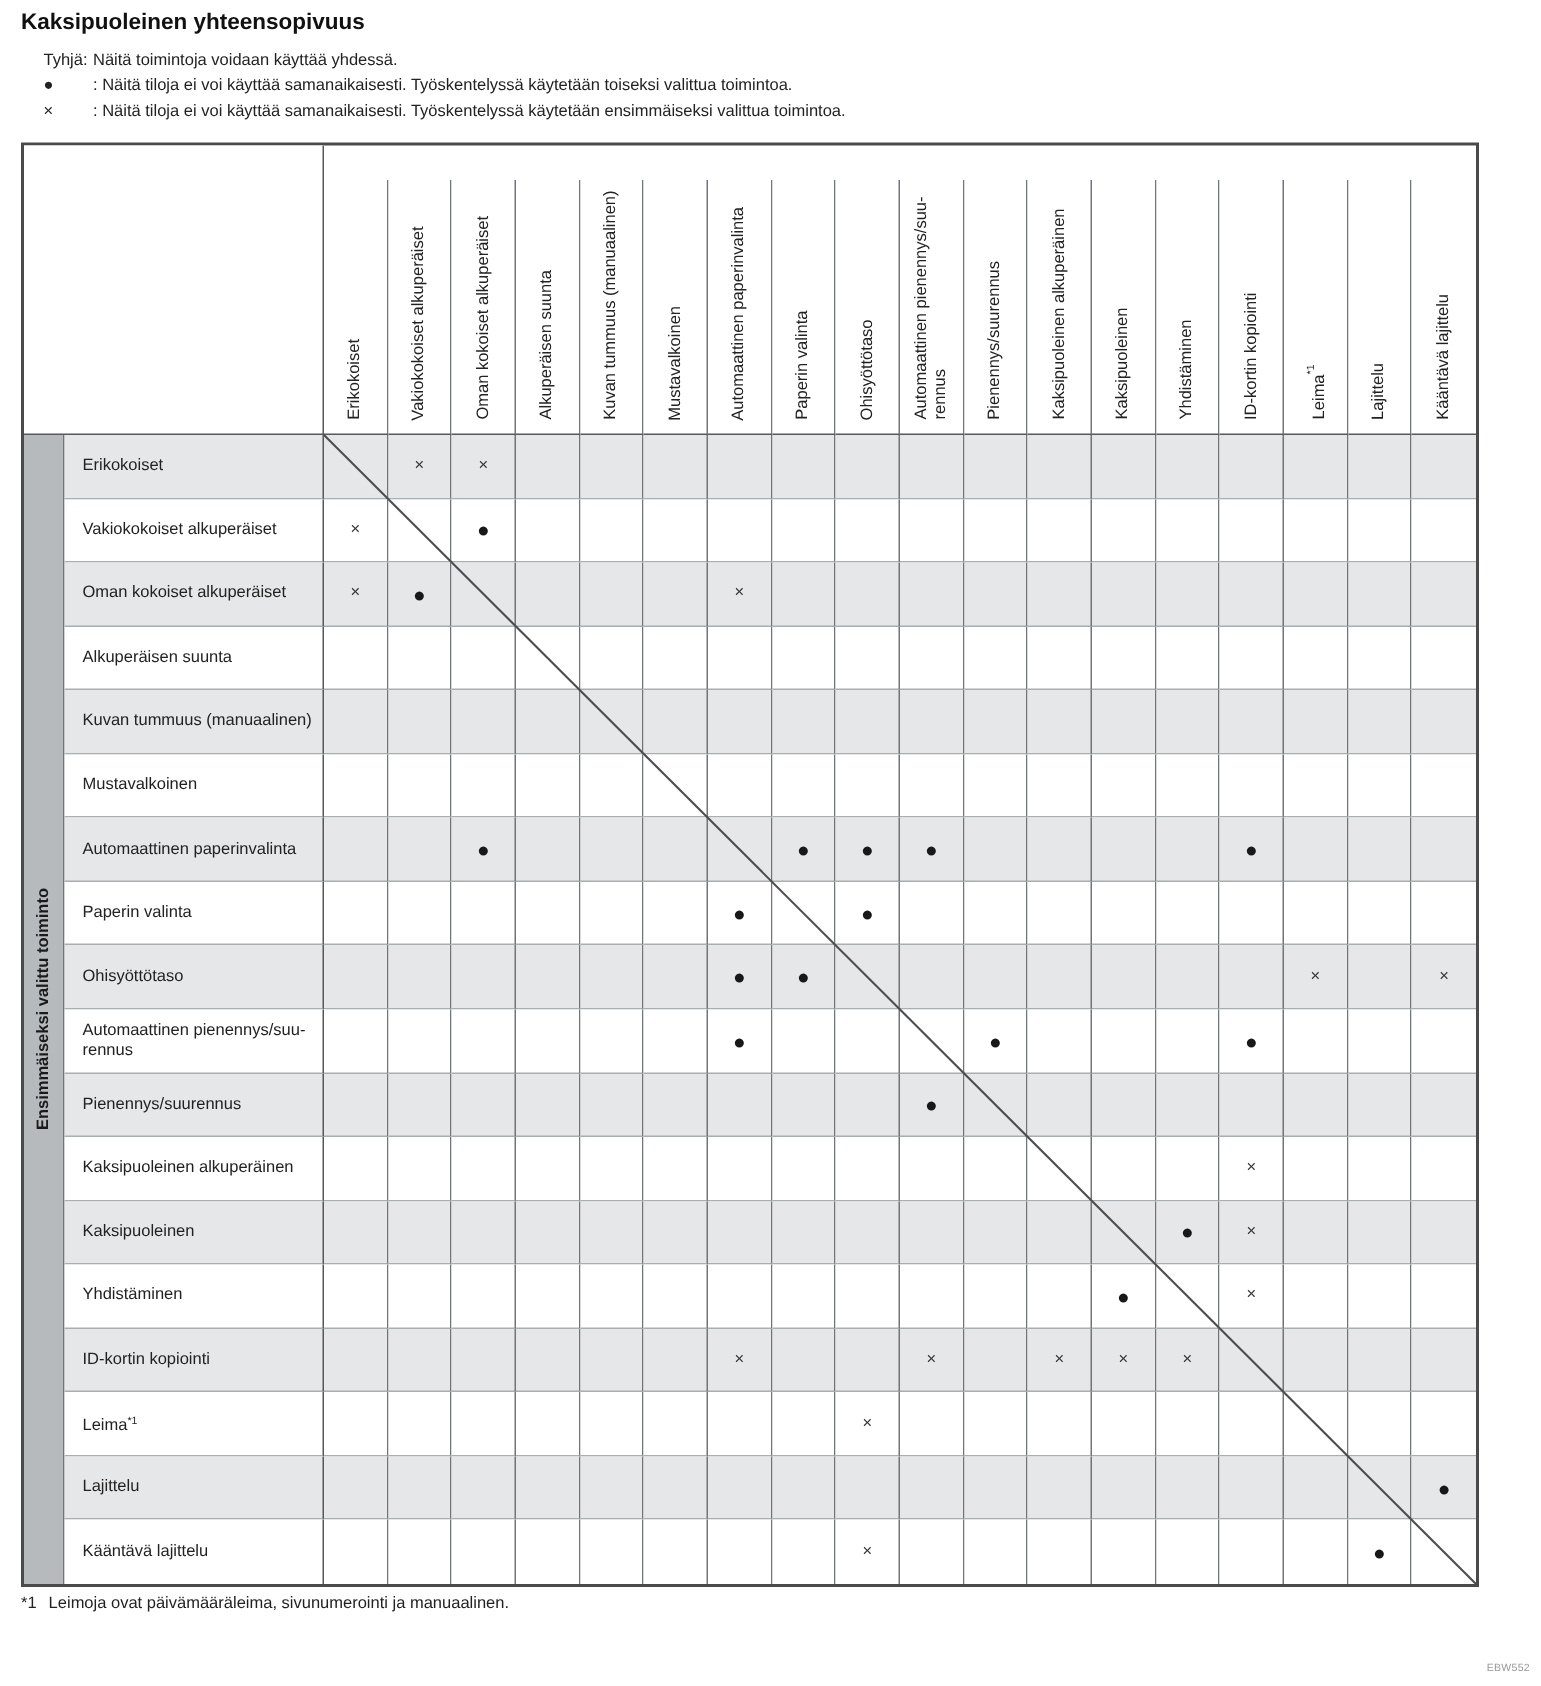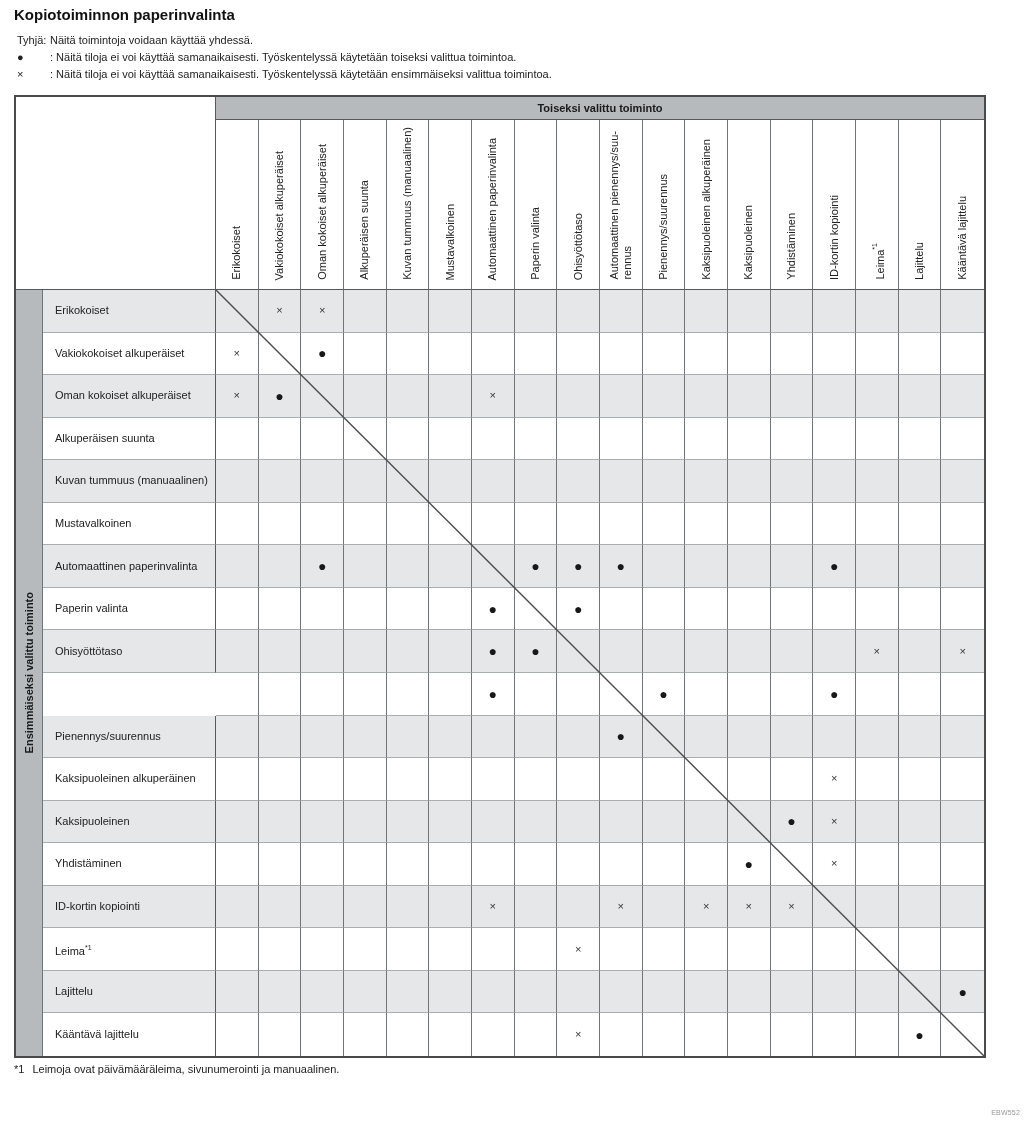--- a/index.html
+++ b/index.html
@@ -3,21 +3,21 @@
 <meta charset="utf-8">
 <style>
   * { box-sizing: border-box; margin: 0; padding: 0; }
   html, body { background: #fff; }
   body { font-family: "Liberation Sans", sans-serif; color: #1a1a1a; }
   .sheet { position: relative; width: 1027px; height: 1124px; background: #fff; overflow: hidden; }
 
   .title { position: absolute; left: 14px; top: 6px; font-size: 15px; font-weight: bold; color: #111; }
 
   .legend { position: absolute; left: 14px; top: 31px; }
-  .legend-row { display: flex; height: 17px; align-items: center; font-size: 11px; color: #222; }
+  .legend-row { display: flex; height: 17px; align-items: center; font-size: 11px; color: #222; margin-left: 12px; }
   .legend-prefix { width: 36px; flex: 0 0 36px; padding-left: 3px; }
   .legend-text { white-space: nowrap; }
 
   .compat { position: absolute; left: 14px; top: 95px; width: 972px; height: 963px;
             display: grid;
             grid-template-columns: 27px 173px repeat(18, 1fr);
             grid-template-rows: 23px 170px repeat(18, 1fr);
             border: 2px solid #4a4a4a; background: #fff; }
 
   .corner { grid-column: 1 / 3; grid-row: 1 / 3; background: #fff;
@@ -68,40 +68,39 @@
   .footnote .marker { margin-right: 8px; }
 
   .doc-code { position: absolute; right: 7px; top: 1109px;
               font-size: 7px; color: #999; letter-spacing: 0.2px; }
 </style>
 </head>
 <body>
 
 <div class="sheet">
 
-  <div class="title">Kopiotoiminnon paperinvalinta</div>
+  <div class="title">Kaksipuoleinen yhteensopivuus</div>
 
   <div class="legend">
     <div class="legend-row">
       <span class="legend-prefix">Tyhjä:</span>
       <span class="legend-text">Näitä toimintoja voidaan käyttää yhdessä.</span>
     </div>
     <div class="legend-row">
       <span class="legend-prefix">●</span>
       <span class="legend-text">: Näitä tiloja ei voi käyttää samanaikaisesti. Työskentelyssä käytetään toiseksi valittua toimintoa.</span>
     </div>
     <div class="legend-row">
       <span class="legend-prefix">×</span>
       <span class="legend-text">: Näitä tiloja ei voi käyttää samanaikaisesti. Työskentelyssä käytetään ensimmäiseksi valittua toimintoa.</span>
     </div>
   </div>
 
   <div class="compat">
     <div class="corner"></div>
-    <div class="band-top">Toiseksi valittu toiminto</div>
     <div class="band-left">
       <span class="vtext-bold">Ensimmäiseksi valittu toiminto</span>
     </div>
     <svg class="diag-overlay">
       <line x1="0" y1="0" x2="100%" y2="100%" stroke="#4d4d4d" stroke-width="1.4"></line>
     </svg>
   <div class="col-head" style="grid-area: 2 / 3;">
         <span class="vtext">Erikokoiset</span>
       </div>
       <div class="col-head" style="grid-area: 2 / 4;">
@@ -356,20 +355,22 @@
       <div class="cell stripe-a" style="grid-area: 11 / 15;"></div>
       <div class="cell stripe-a" style="grid-area: 11 / 16;"></div>
       <div class="cell stripe-a" style="grid-area: 11 / 17;"></div>
       <div class="cell stripe-a" style="grid-area: 11 / 18;">
         <span class="mark-cross">×</span>
       </div>
       <div class="cell stripe-a" style="grid-area: 11 / 19;"></div>
       <div class="cell stripe-a last-col" style="grid-area: 11 / 20;">
         <span class="mark-cross">×</span>
       </div>
+      <div class="row-head stripe-b" style="grid-area: 12 / 2;"><span>Automaattinen pienennys/suu-
+rennus</span></div>
       <div class="cell stripe-b" style="grid-area: 12 / 3;"></div>
       <div class="cell stripe-b" style="grid-area: 12 / 4;"></div>
       <div class="cell stripe-b" style="grid-area: 12 / 5;"></div>
       <div class="cell stripe-b" style="grid-area: 12 / 6;"></div>
       <div class="cell stripe-b" style="grid-area: 12 / 7;"></div>
       <div class="cell stripe-b" style="grid-area: 12 / 8;"></div>
       <div class="cell stripe-b" style="grid-area: 12 / 9;">
         <span class="mark-bullet">●</span>
       </div>
       <div class="cell stripe-b" style="grid-area: 12 / 10;"></div>

